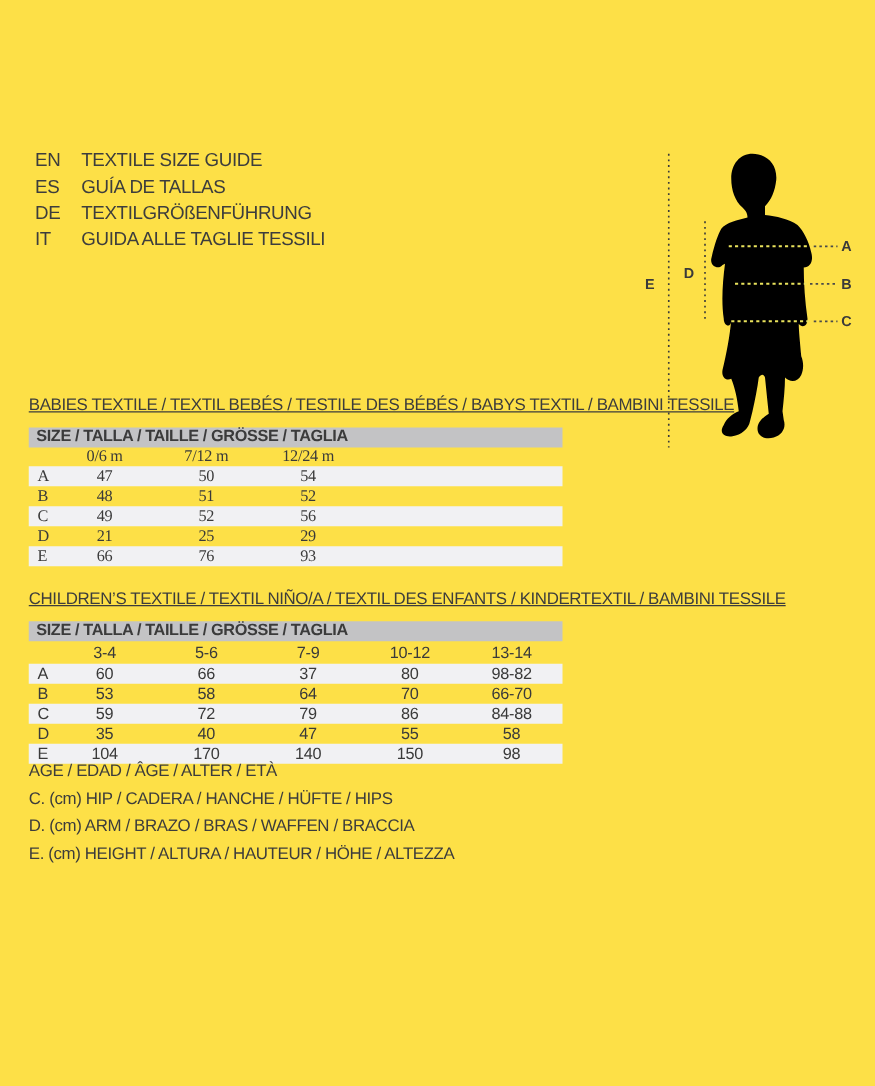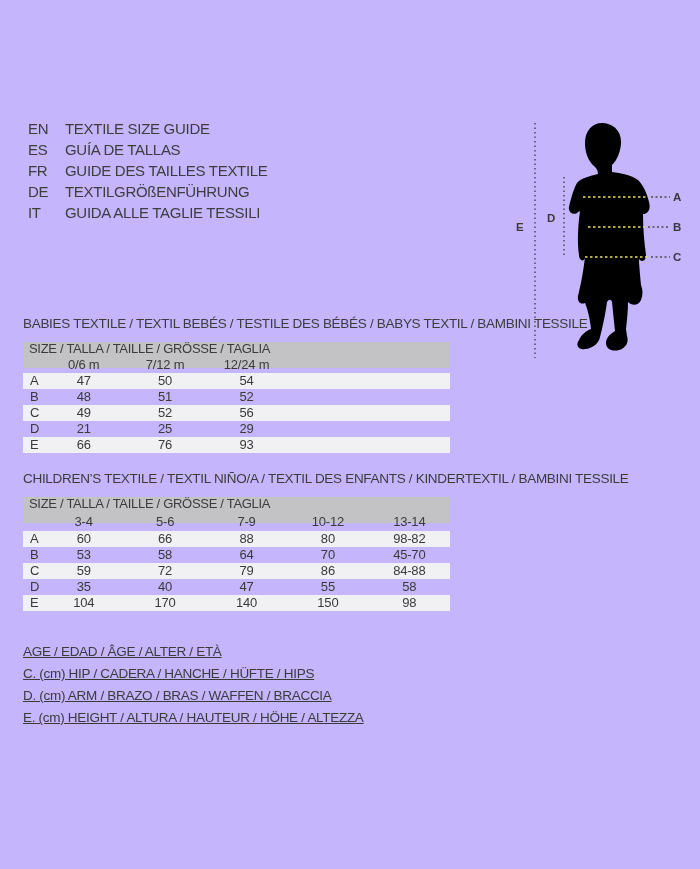--- a/index.html
+++ b/index.html
@@ -2,65 +2,61 @@
 <html><head>
 <meta charset="utf-8">
 <style>
   * { margin:0; padding:0; box-sizing:border-box; }
   html,body { background:#ffffff; }
   body {
     width:700px; height:869px; position:relative;
     font-family:"Liberation Sans", sans-serif;
     color:#3a3a3a;
   }
-  .page { position:absolute; left:0; top:0; width:700px; height:869px; background:#c4b5fd; overflow:hidden;padding-left:24px; }
+  .page { position:absolute; left:0; top:0; width:700px; height:869px; background:#fde047; overflow:hidden;padding-left:24px; }
 
   
   .langs { position:absolute; left:28px; top:118px; list-style:none; }
   .langs li { display:flex; height:21px; align-items:center; font-size:15px; font-weight:500; letter-spacing:-0.3px; color:#3d3d3d; }
   .langs .code { width:37px; flex:0 0 37px; }
 
   
   .figure { position:absolute; left:500px; top:110px; width:190px; height:260px; }
   .figure svg { display:block; width:190px; height:260px; }
   .figure text { font-family:"Liberation Sans", sans-serif; font-size:11.5px; font-weight:bold; fill:#3a3a3a; }
 
   
-  .tbl-title { position:absolute; left:23px; font-size:13.5px; letter-spacing:-0.3px; color:#3c3c3c; white-space:nowrap; }
-  .size-bar { position:absolute; left:23px; width:427px; height:26px; line-height:14px;
-              background:#c3c3c5; color:#3b3b3b; font-size:13px; letter-spacing:-0.3px; padding-left:6px; white-space:nowrap; }
+  .tbl-title { position:absolute; left:23px; font-size:13.5px; letter-spacing:-0.3px; color:#3c3c3c; white-space:nowrap;text-decoration:underline; }
+  .size-bar { position:absolute; left:23px; width:427px; height:16px; line-height:14px;
+              background:#c3c3c5; color:#3b3b3b; font-size:13px; letter-spacing:-0.3px; padding-left:6px; white-space:nowrap;font-weight:bold; }
   .grid-block { position:absolute; left:23px; width:427px; }
   .trow { display:grid; grid-template-columns:20px repeat(5,1fr); height:16px; line-height:16px; font-size:13px; letter-spacing:-0.2px; }
   .trow.stripe { background:#f1f1f3; }
   .trow .cell { text-align:center; overflow:hidden; }
   .trow .lbl { text-align:left; padding-left:7px; }
   .thead { height:17px; line-height:17px; }
   .thead-tall { height:20px; line-height:22px; }
 
   
-  .legend { position:absolute; left:23px; top:641px;text-decoration:underline; }
+  .legend { position:absolute; left:23px; top:606px; }
   .legend div { height:22px; line-height:22px; font-size:13.5px; letter-spacing:-0.3px; color:#3c3c3c; white-space:nowrap; }
 </style>
 </head>
 <body>
 
 <div class="page">
 
   <ul class="langs">
     <li>
       <span class="code">EN</span>
       <span>TEXTILE SIZE GUIDE</span>
     </li>
     <li>
       <span class="code">ES</span>
       <span>GUÍA DE TALLAS</span>
-    </li>
-    <li>
-      <span class="code">FR</span>
-      <span>GUIDE DES TAILLES TEXTILE</span>
     </li>
     <li>
       <span class="code">DE</span>
       <span>TEXTILGRÖßENFÜHRUNG</span>
     </li>
     <li>
       <span class="code">IT</span>
       <span>GUIDA ALLE TAGLIE TESSILI</span>
     </li>
   </ul>
@@ -101,21 +97,21 @@
       <text x="173" y="91">A</text>
       <text x="173" y="121">B</text>
       <text x="173" y="151">C</text>
       <text x="47" y="112">D</text>
       <text x="16" y="121">E</text>
     </svg>
   </div>
 
   <div class="tbl-title" style="top:316px;">BABIES TEXTILE / TEXTIL BEBÉS / TESTILE DES BÉBÉS / BABYS TEXTIL / BAMBINI TESSILE</div>
   <div class="size-bar" style="top:342px;">SIZE / TALLA / TAILLE / GRÖSSE / TAGLIA</div>
-  <div class="grid-block" style="top:356px;">
+  <div class="grid-block" style="top:356px;font-family:Liberation Serif, serif;">
     <div class="trow thead">
       <span class="cell lbl"></span>
       <span class="cell">0/6 m</span>
       <span class="cell">7/12 m</span>
       <span class="cell">12/24 m</span>
       <span class="cell"></span>
       <span class="cell"></span>
     </div>
     <div class="trow stripe">
       <span class="cell lbl">A</span>
@@ -167,31 +163,31 @@
       <span class="cell">3-4</span>
       <span class="cell">5-6</span>
       <span class="cell">7-9</span>
       <span class="cell">10-12</span>
       <span class="cell">13-14</span>
     </div>
     <div class="trow stripe">
       <span class="cell lbl">A</span>
       <span class="cell">60</span>
       <span class="cell">66</span>
-      <span class="cell">88</span>
+      <span class="cell">37</span>
       <span class="cell">80</span>
       <span class="cell">98-82</span>
     </div>
     <div class="trow">
       <span class="cell lbl">B</span>
       <span class="cell">53</span>
       <span class="cell">58</span>
       <span class="cell">64</span>
       <span class="cell">70</span>
-      <span class="cell">45-70</span>
+      <span class="cell">66-70</span>
     </div>
     <div class="trow stripe">
       <span class="cell lbl">C</span>
       <span class="cell">59</span>
       <span class="cell">72</span>
       <span class="cell">79</span>
       <span class="cell">86</span>
       <span class="cell">84-88</span>
     </div>
     <div class="trow">

